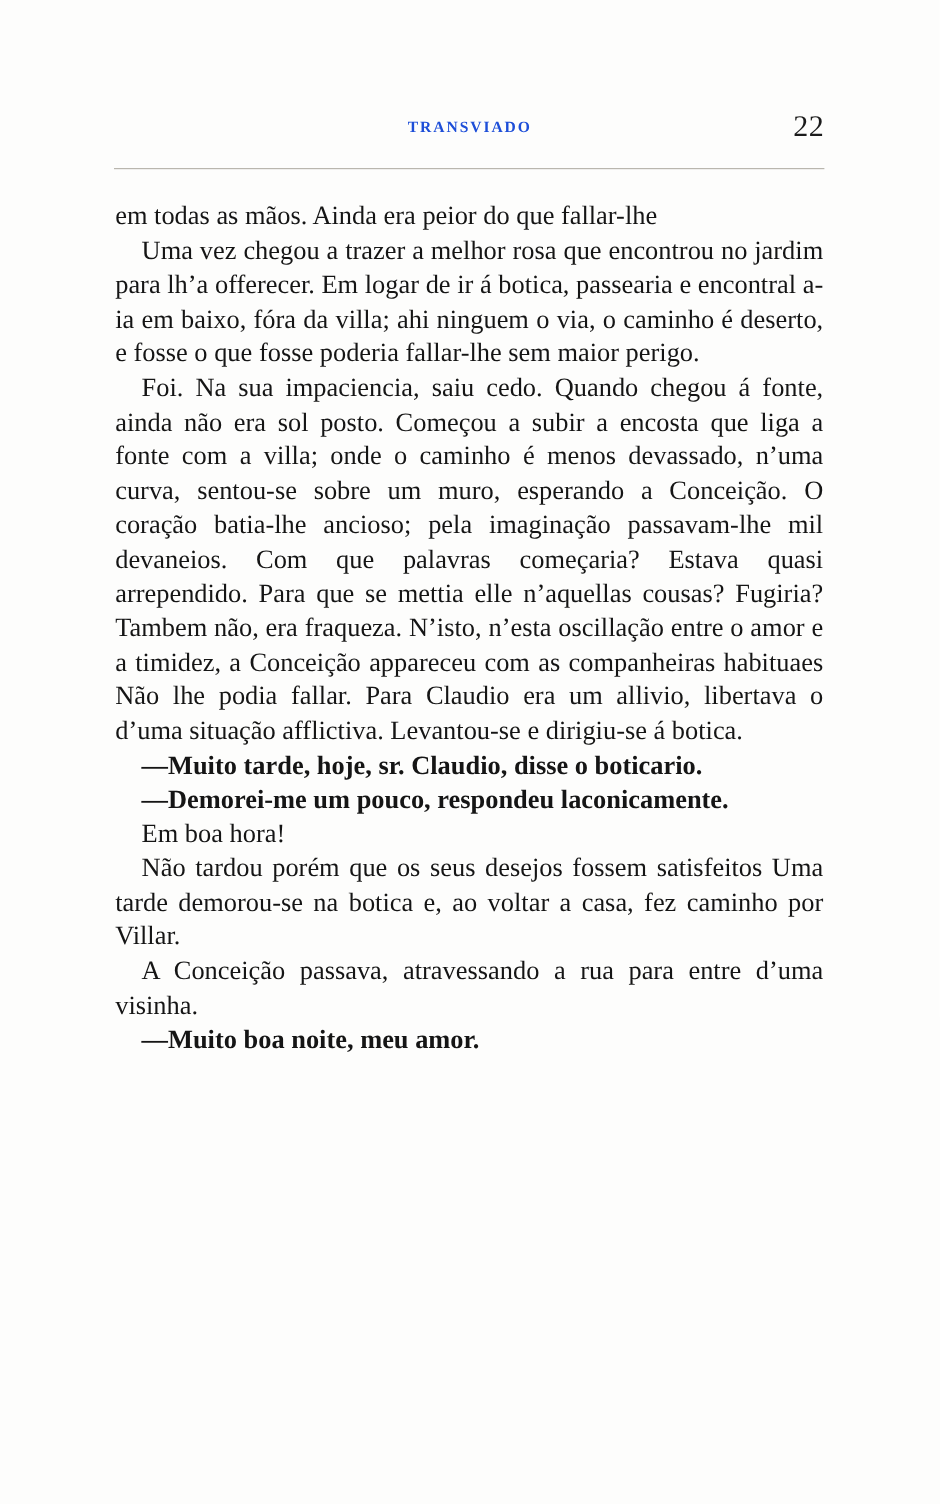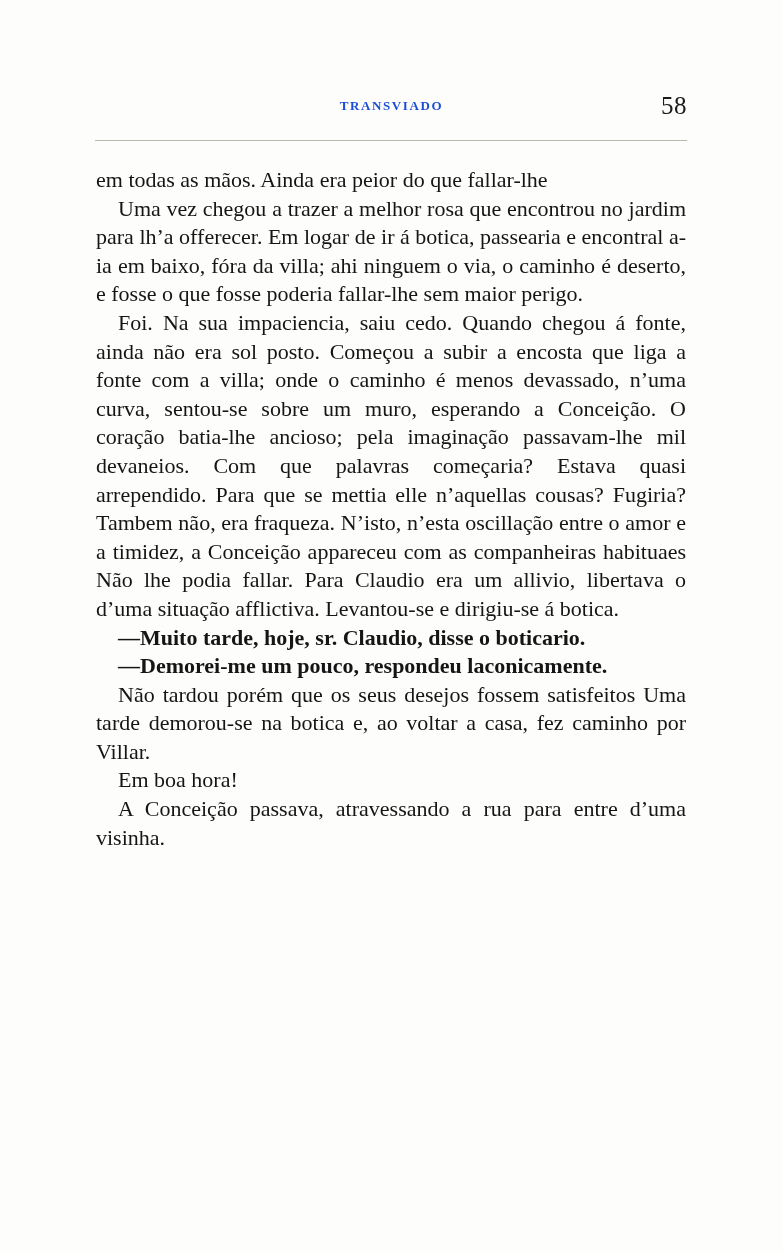--- a/index.html
+++ b/index.html
@@ -87,29 +87,30 @@
     text-rendering: optimizeLegibility;
   }
 </style>
 </head>
 <body>
 
 <div class="page">
 
   <div class="header">
     <div class="running-title">TRANSVIADO</div>
-    <div class="folio">58</div>
+    <div class="folio">22</div>
   </div>
 
   <div class="rule"></div>
 
   <div class="body-text">
     <p>em todas as mãos. Ainda era peior do que fallar-lhe</p>
     <p class="indent">Uma vez chegou a trazer a melhor rosa que encontrou no jardim para lh’a offerecer. Em logar de ir á botica, passearia e encontral a-ia em baixo, fóra da villa; ahi ninguem o via, o caminho é deserto, e fosse o que fosse poderia fallar-lhe sem maior perigo.</p>
     <p class="indent">Foi. Na sua impaciencia, saiu cedo. Quando chegou á fonte, ainda não era sol posto. Começou a subir a encosta que liga a fonte com a villa; onde o caminho é menos devassado, n’uma curva, sentou-se sobre um muro, esperando a Conceição. O coração batia-lhe ancioso; pela imaginação passavam-lhe mil devaneios. Com que palavras começaria? Estava quasi arrependido. Para que se mettia elle n’aquellas cousas? Fugiria? Tambem não, era fraqueza. N’isto, n’esta oscillação entre o amor e a timidez, a Conceição appareceu com as companheiras habituaes Não lhe podia fallar. Para Claudio era um allivio, libertava o d’uma situação afflictiva. Levantou-se e dirigiu-se á botica.</p>
     <p class="dash">—Muito tarde, hoje, sr. Claudio, disse o boticario.</p>
     <p class="dash">—Demorei-me um pouco, respondeu laconicamente.</p>
+    <p class="indent">Em boa hora!</p>
     <p class="indent">Não tardou porém que os seus desejos fossem satisfeitos  Uma tarde demorou-se na botica e, ao voltar a casa, fez caminho por Villar.</p>
-    <p class="indent">Em boa hora!</p>
     <p class="indent">A Conceição passava, atravessando a rua para entre d’uma visinha.</p>
+    <p class="dash">—Muito boa noite, meu amor.</p>
   </div>
 
 </div>
 
 </body></html>

